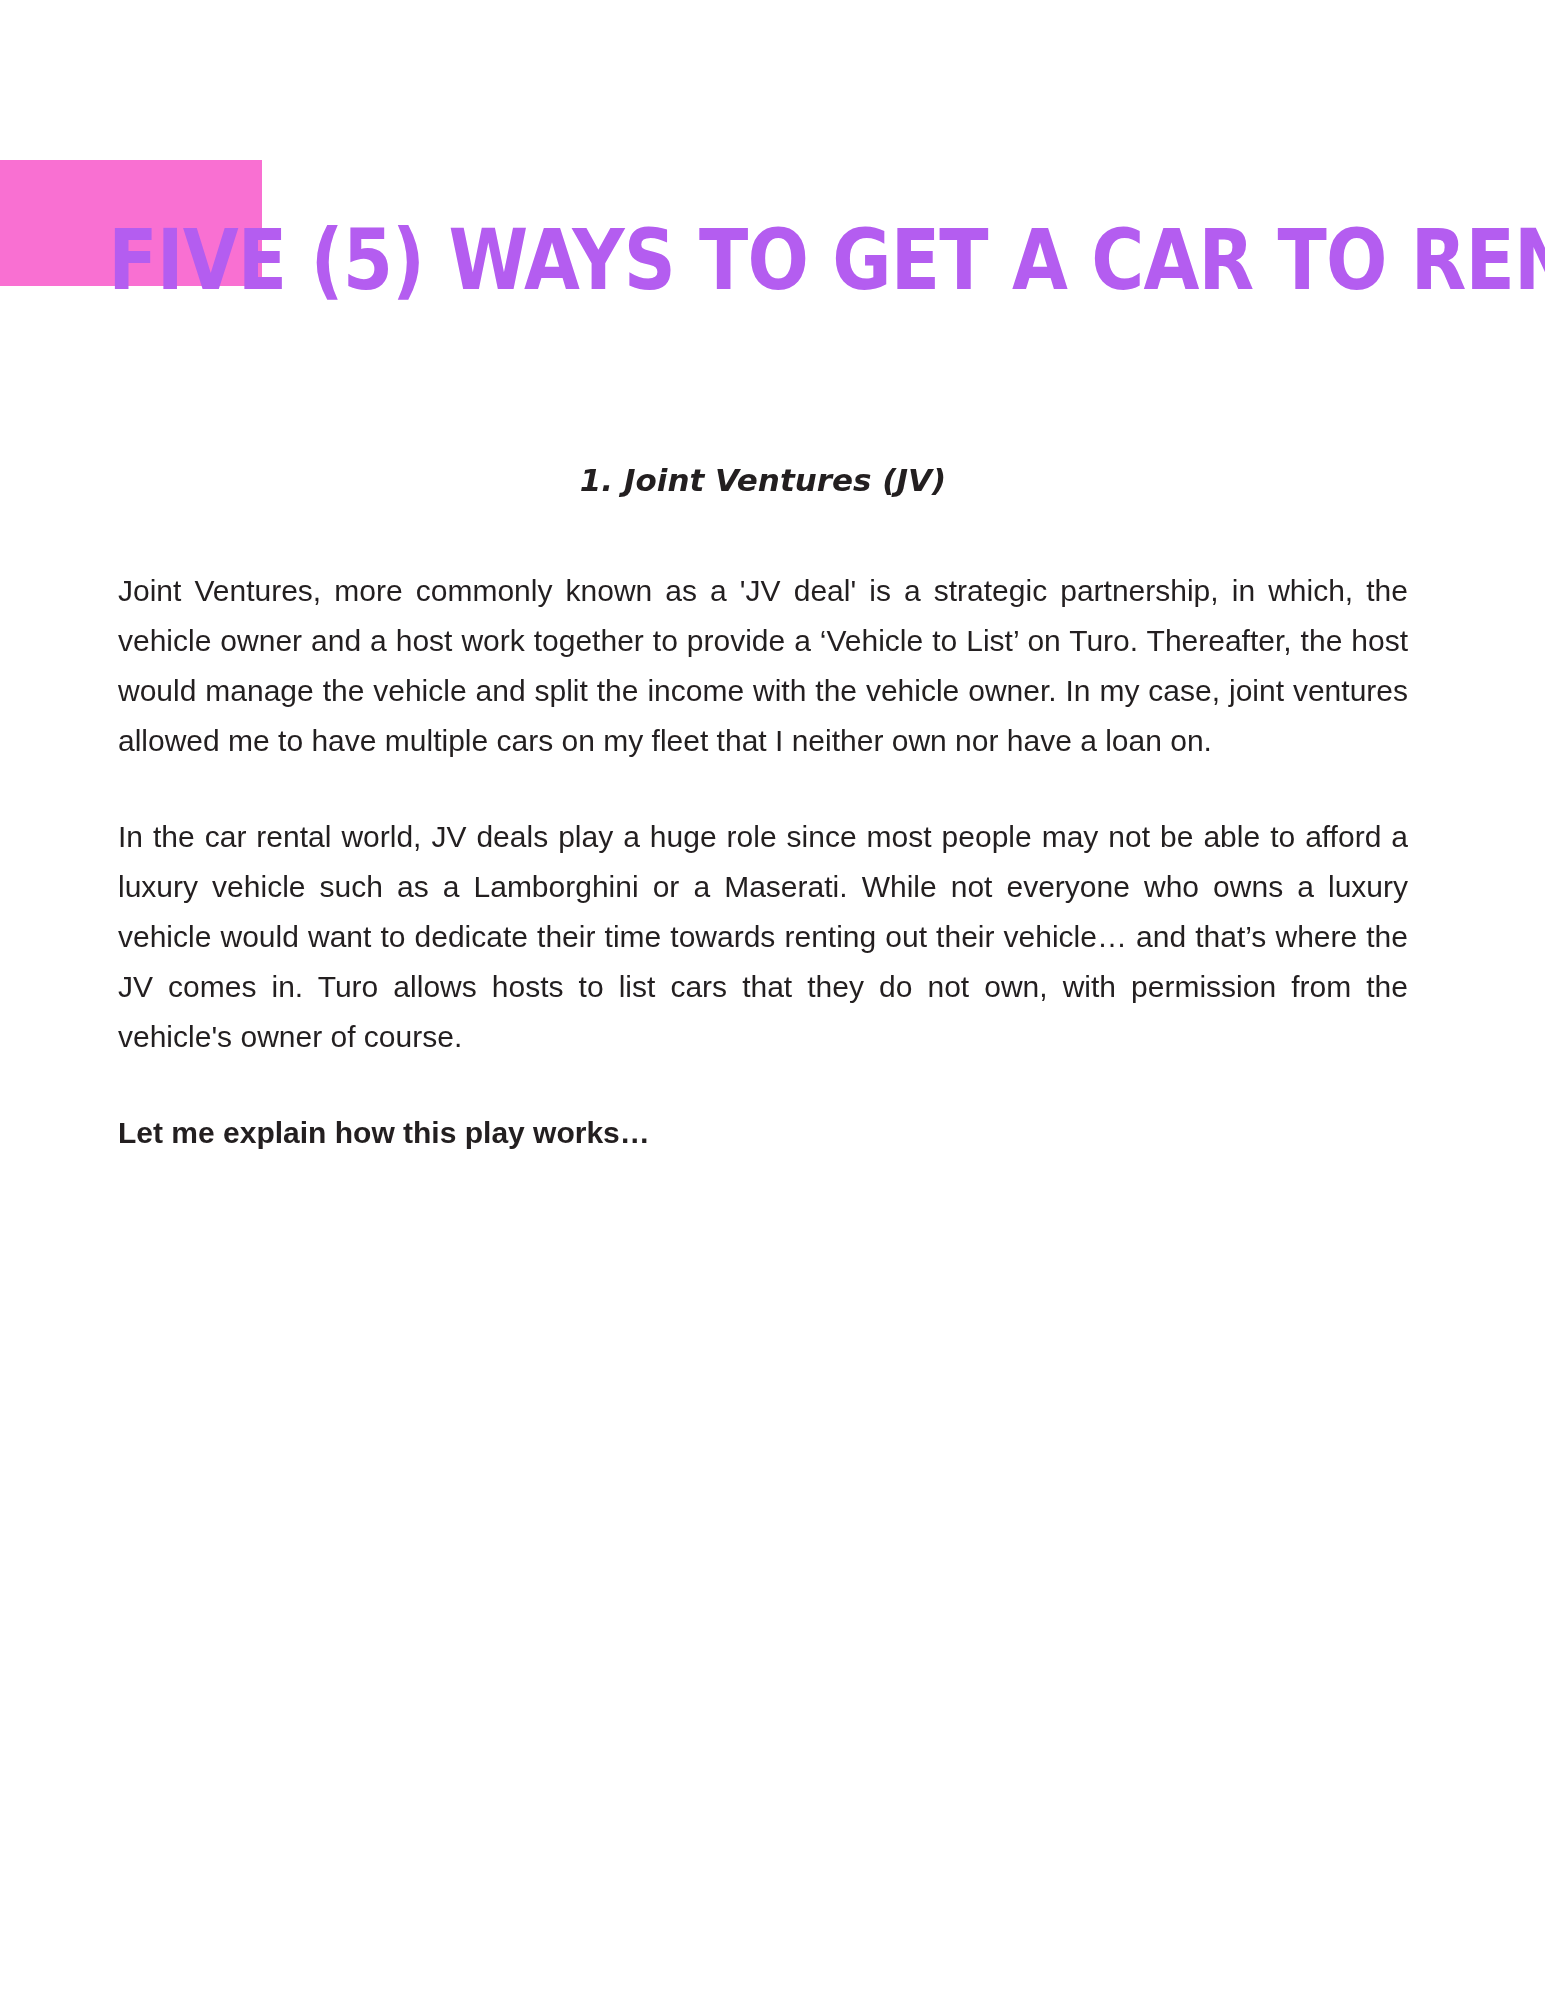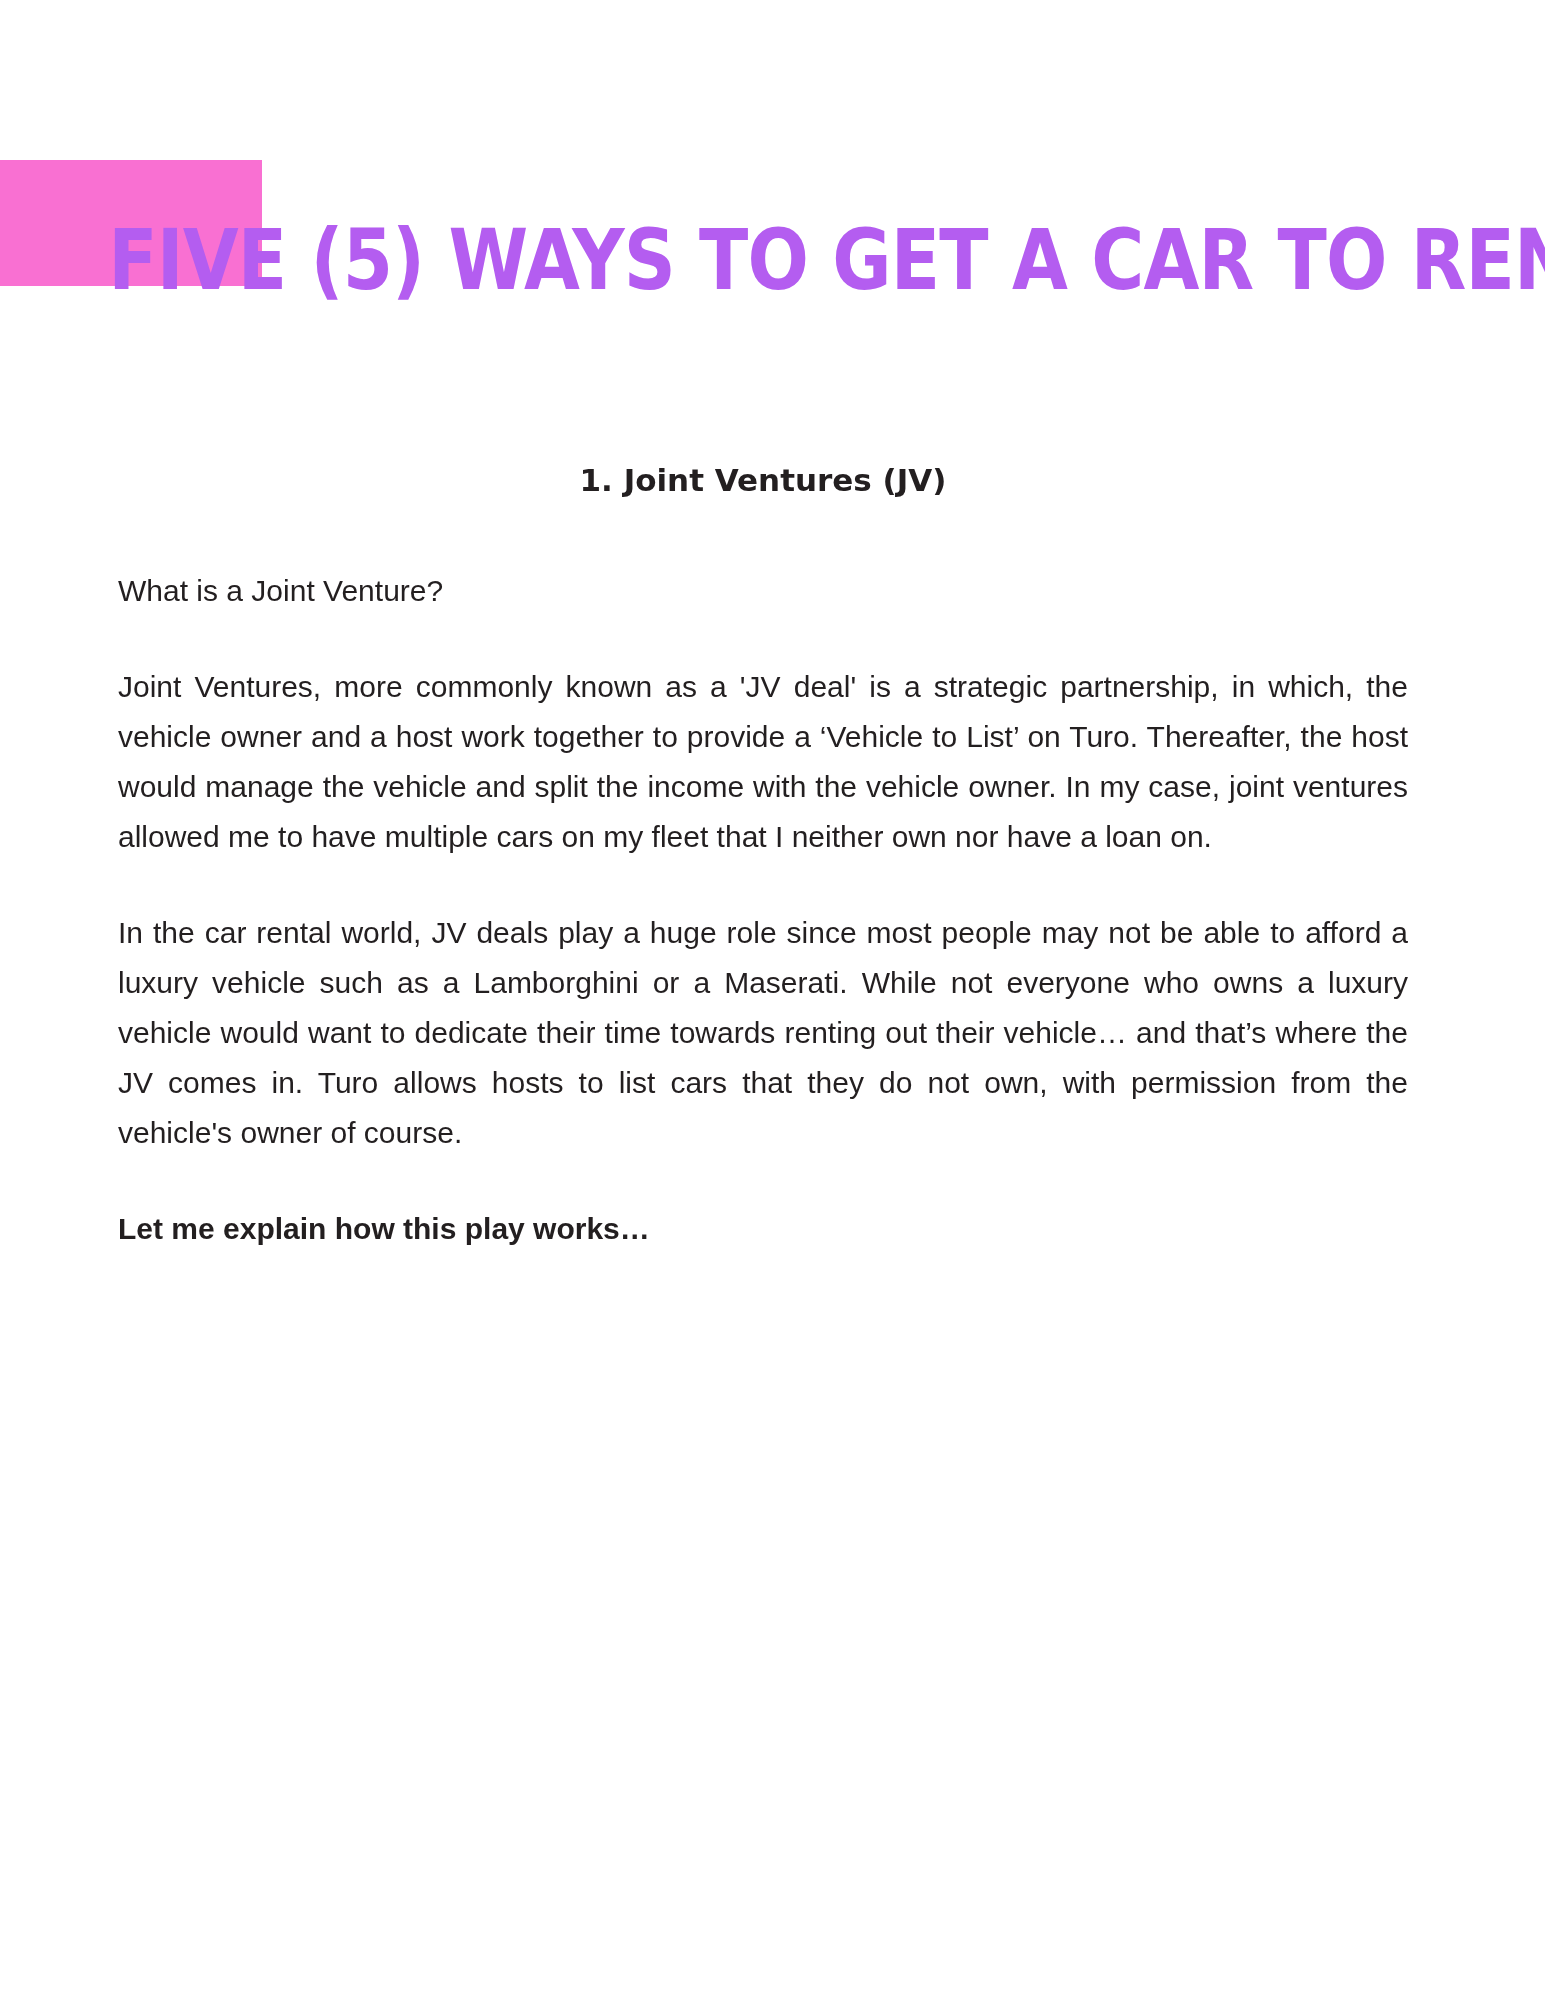--- a/index.html
+++ b/index.html
@@ -53,20 +53,21 @@
   
   .content {
     position: absolute;
     left: 118px;
     top: 460px;
     width: 1290px;
   }
 
   .section-heading {
     font-family: "DejaVu Sans", sans-serif;
+    font-style: italic;
     font-weight: 700;
     font-size: 31px;
     line-height: 40px;
     text-align: center;
     color: #231f20;
     margin: 0 0 66px 0;
   }
 
   .para {
     font-family: "Liberation Sans", sans-serif;
@@ -93,21 +94,20 @@
 <div class="page">
 
   <div class="header-band"></div>
 
   <h1 class="header-title">FIVE (5) WAYS TO GET A CAR TO RENT</h1>
 
   <div class="content">
 
     <h2 class="section-heading">1. Joint Ventures (JV)</h2>
 
-    <p class="para no-justify">What is a Joint Venture?</p>
 
     <p class="para">Joint Ventures, more commonly known as a 'JV deal' is a strategic partnership, in which, the vehicle owner and a host work together to provide a ‘Vehicle to List’ on Turo. Thereafter, the host would manage the vehicle and split the income with the vehicle owner. In my case, joint ventures allowed me to have multiple cars on my fleet that I neither own nor have a loan on.</p>
 
     <p class="para">In the car rental world, JV deals play a huge role since most people may not be able to afford a luxury vehicle such as a Lamborghini or a Maserati. While not everyone who owns a luxury vehicle would want to dedicate their time towards renting out their vehicle… and that’s where the JV comes in. Turo allows hosts to list cars that they do not own, with permission from the vehicle's owner of course.</p>
 
     <p class="para no-justify">Let me explain how this play works…</p>
 
   </div>
 </div>
 

